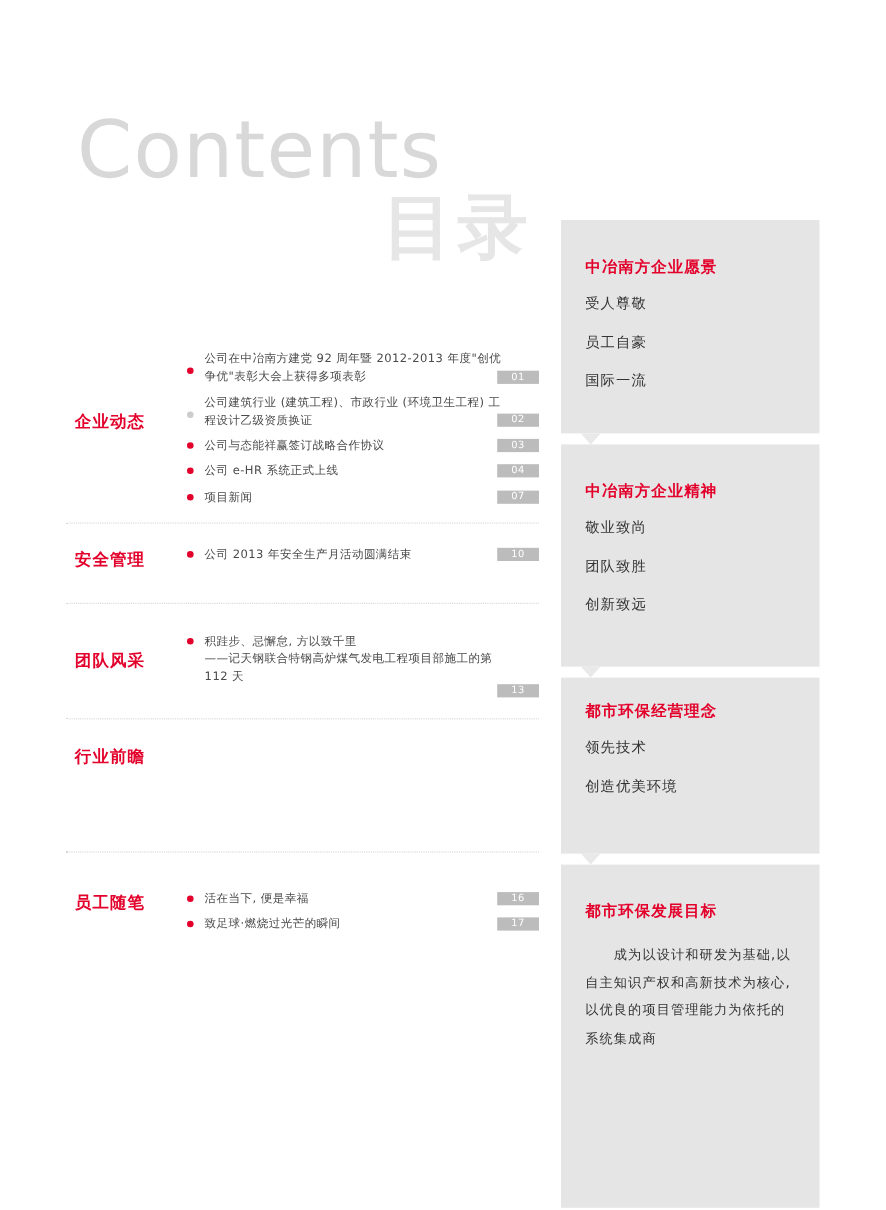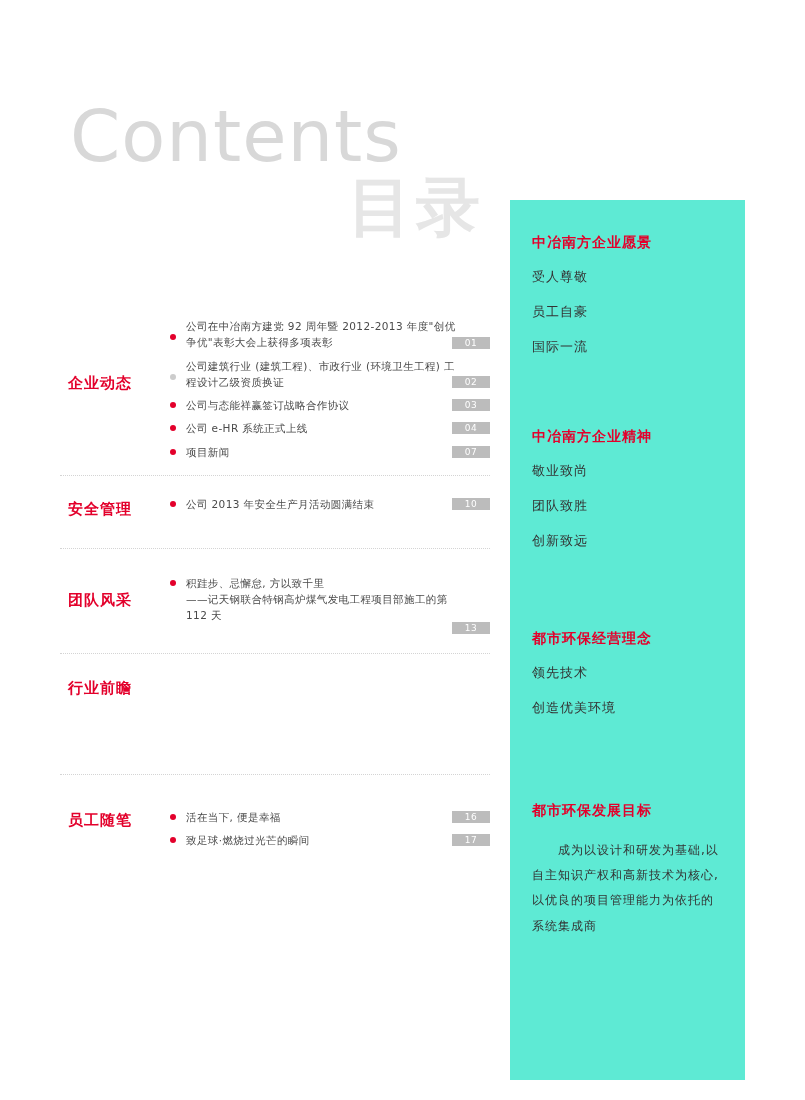--- a/index.html
+++ b/index.html
@@ -120,23 +120,23 @@
   }
 
   
   .panels {
     position: absolute;
     left: 510px;
     top: 200px;
     width: 235px;
   }
   .panel {
-    background: #5eead4;
+    background: #e5e5e5;
     padding: 30px 22px 28px 22px;
-    margin-bottom: 0;
+    margin-bottom: 10px;
     position: relative;
   }
   .panel-title {
     font-family: "DejaVu Sans", sans-serif;
     font-weight: bold;
     font-size: 14px;
     color: #e3002b;
     margin-bottom: 18px;
     letter-spacing: 1px;
   }
@@ -144,21 +144,21 @@
     font-family: "DejaVu Sans", sans-serif;
     font-size: 13px;
     color: #333333;
     line-height: 1;
     margin-bottom: 22px;
     letter-spacing: 1px;
   }
   .panel-line:last-child { margin-bottom: 0; }
   .panel.vision { padding-top: 34px; height: 132px; }
   .panel.spirit { padding-top: 34px; height: 140px; }
-  .panel.philosophy { padding-top: 34px; height: 110px; }
+  .panel.philosophy { padding-top: 22px; height: 110px; }
   .panel.goal { padding-top: 34px; height: 250px; }
 
   .goal-body {
     font-family: "DejaVu Sans", sans-serif;
     font-size: 12px;
     color: #333333;
     line-height: 2.1;
     letter-spacing: 1px;
     text-indent: 26px;
   }

